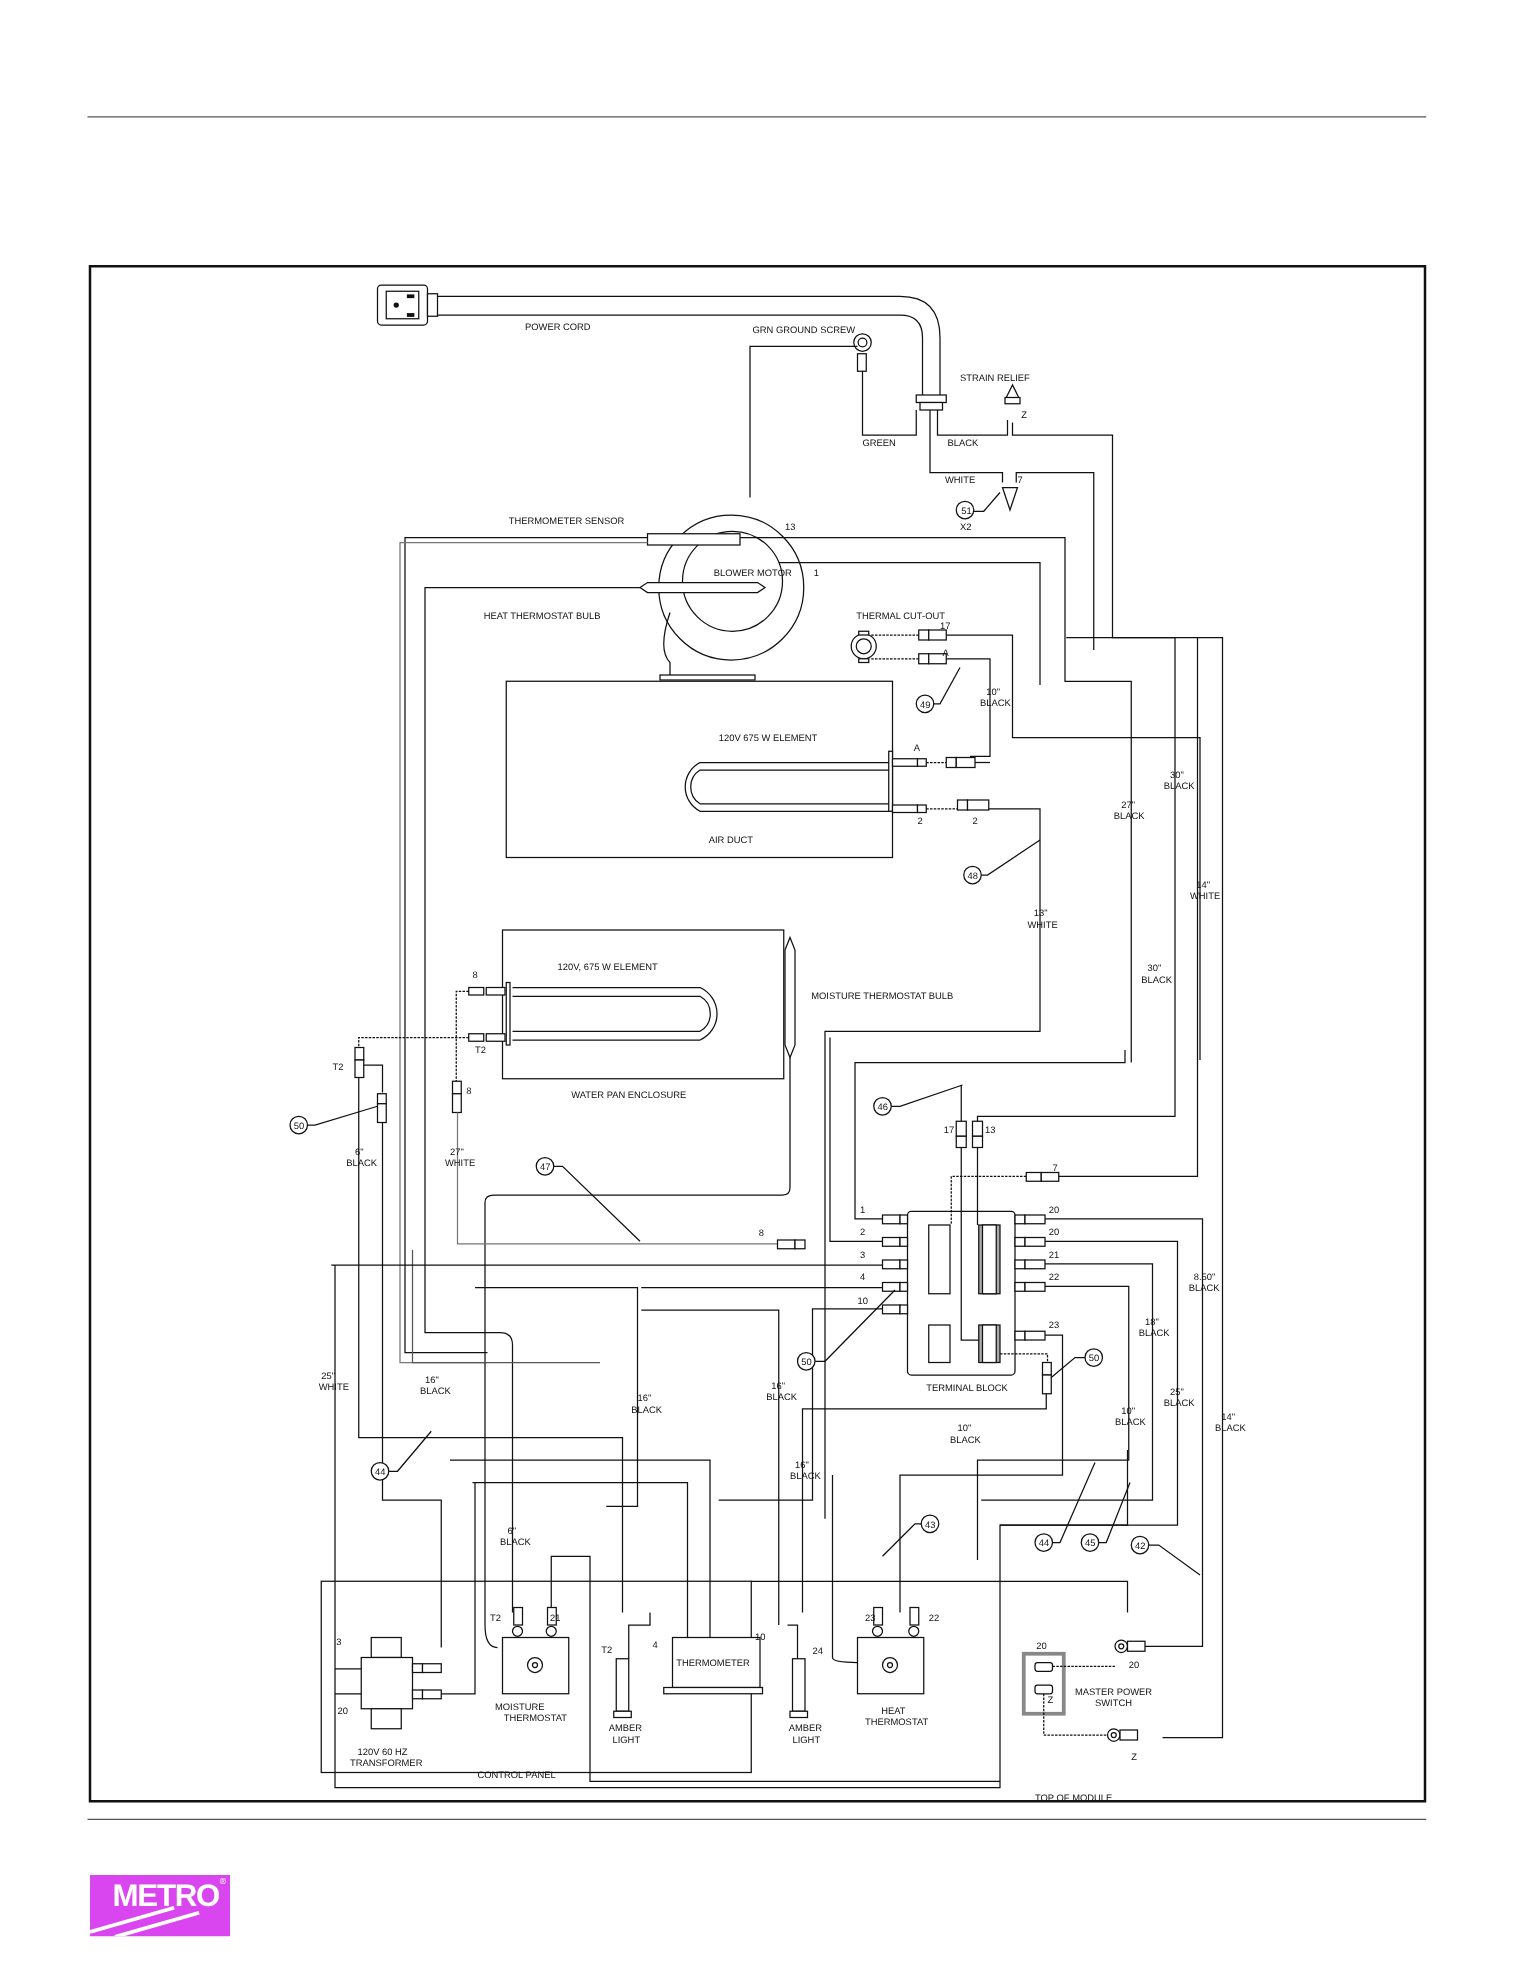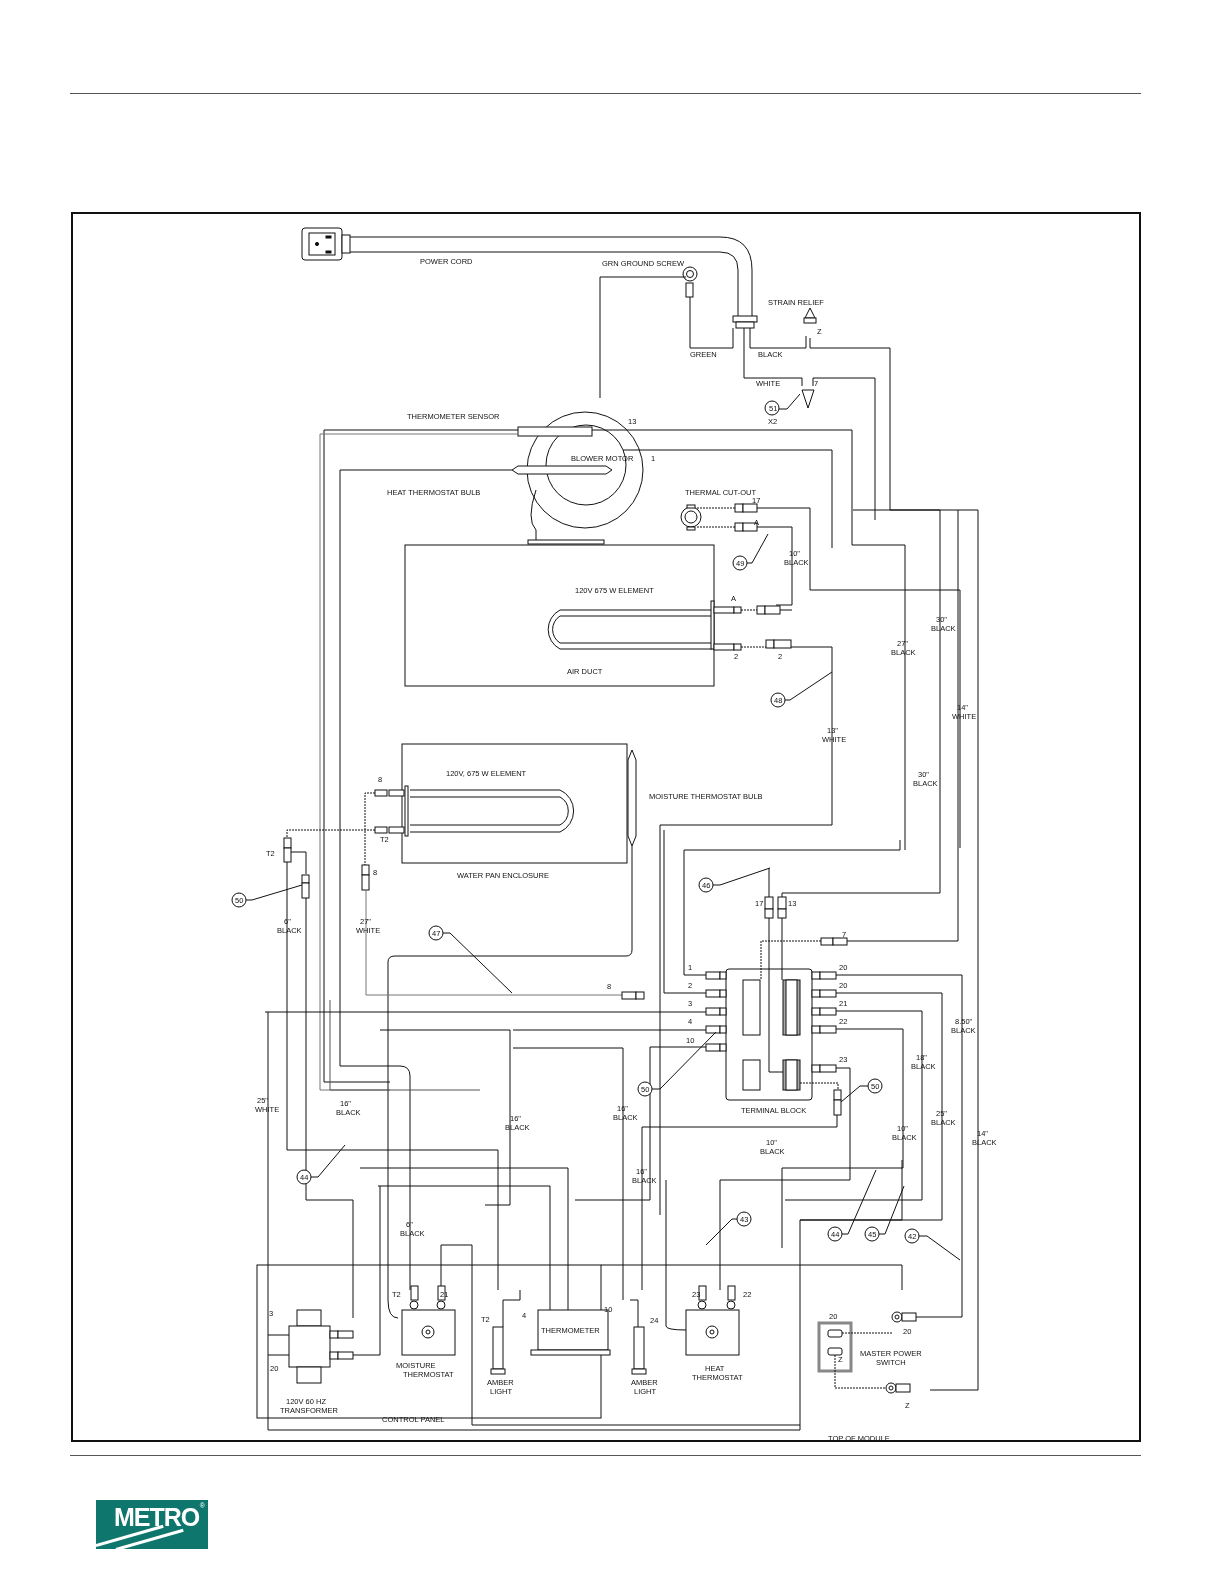--- a/index.html
+++ b/index.html
@@ -2,21 +2,21 @@
 <html><head>
 <meta charset="utf-8">
 <style>
   html,body{margin:0;padding:0;background:#fff;}
   body{width:1224px;height:1584px;position:relative;font-family:"Liberation Sans",sans-serif;overflow:hidden;}
   .top-rule{position:absolute;left:70px;top:93px;width:1071px;height:1px;background:#555;}
   .bottom-rule{position:absolute;left:70px;top:1455px;width:1071px;height:1px;background:#555;}
   .frame{position:absolute;left:71px;top:212px;width:1066px;height:1226px;border:2px solid #111;}
   svg.diagram{position:absolute;left:0;top:0;}
   svg text{font-family:"Liberation Sans",sans-serif;font-size:7.5px;fill:#111;}
-  .logo{position:absolute;left:72px;top:1500px;width:112px;height:49px;background:#0f766e;overflow:hidden;margin-left:24px;}
+  .logo{position:absolute;left:72px;top:1500px;width:112px;height:49px;background:#d946ef;overflow:hidden;}
   .logo-text{position:absolute;left:18px;top:3px;color:#fff;font-family:"Liberation Sans",sans-serif;font-weight:bold;font-size:25px;letter-spacing:-1px;}
   .logo-reg{position:absolute;right:3px;top:2px;color:#fff;font-size:7px;}
   .logo-stripe{position:absolute;height:3px;background:#fff;transform-origin:left center;}
 </style>
 </head>
 <body>
 
 <div class="top-rule"></div>
 <div class="frame"></div>
 

